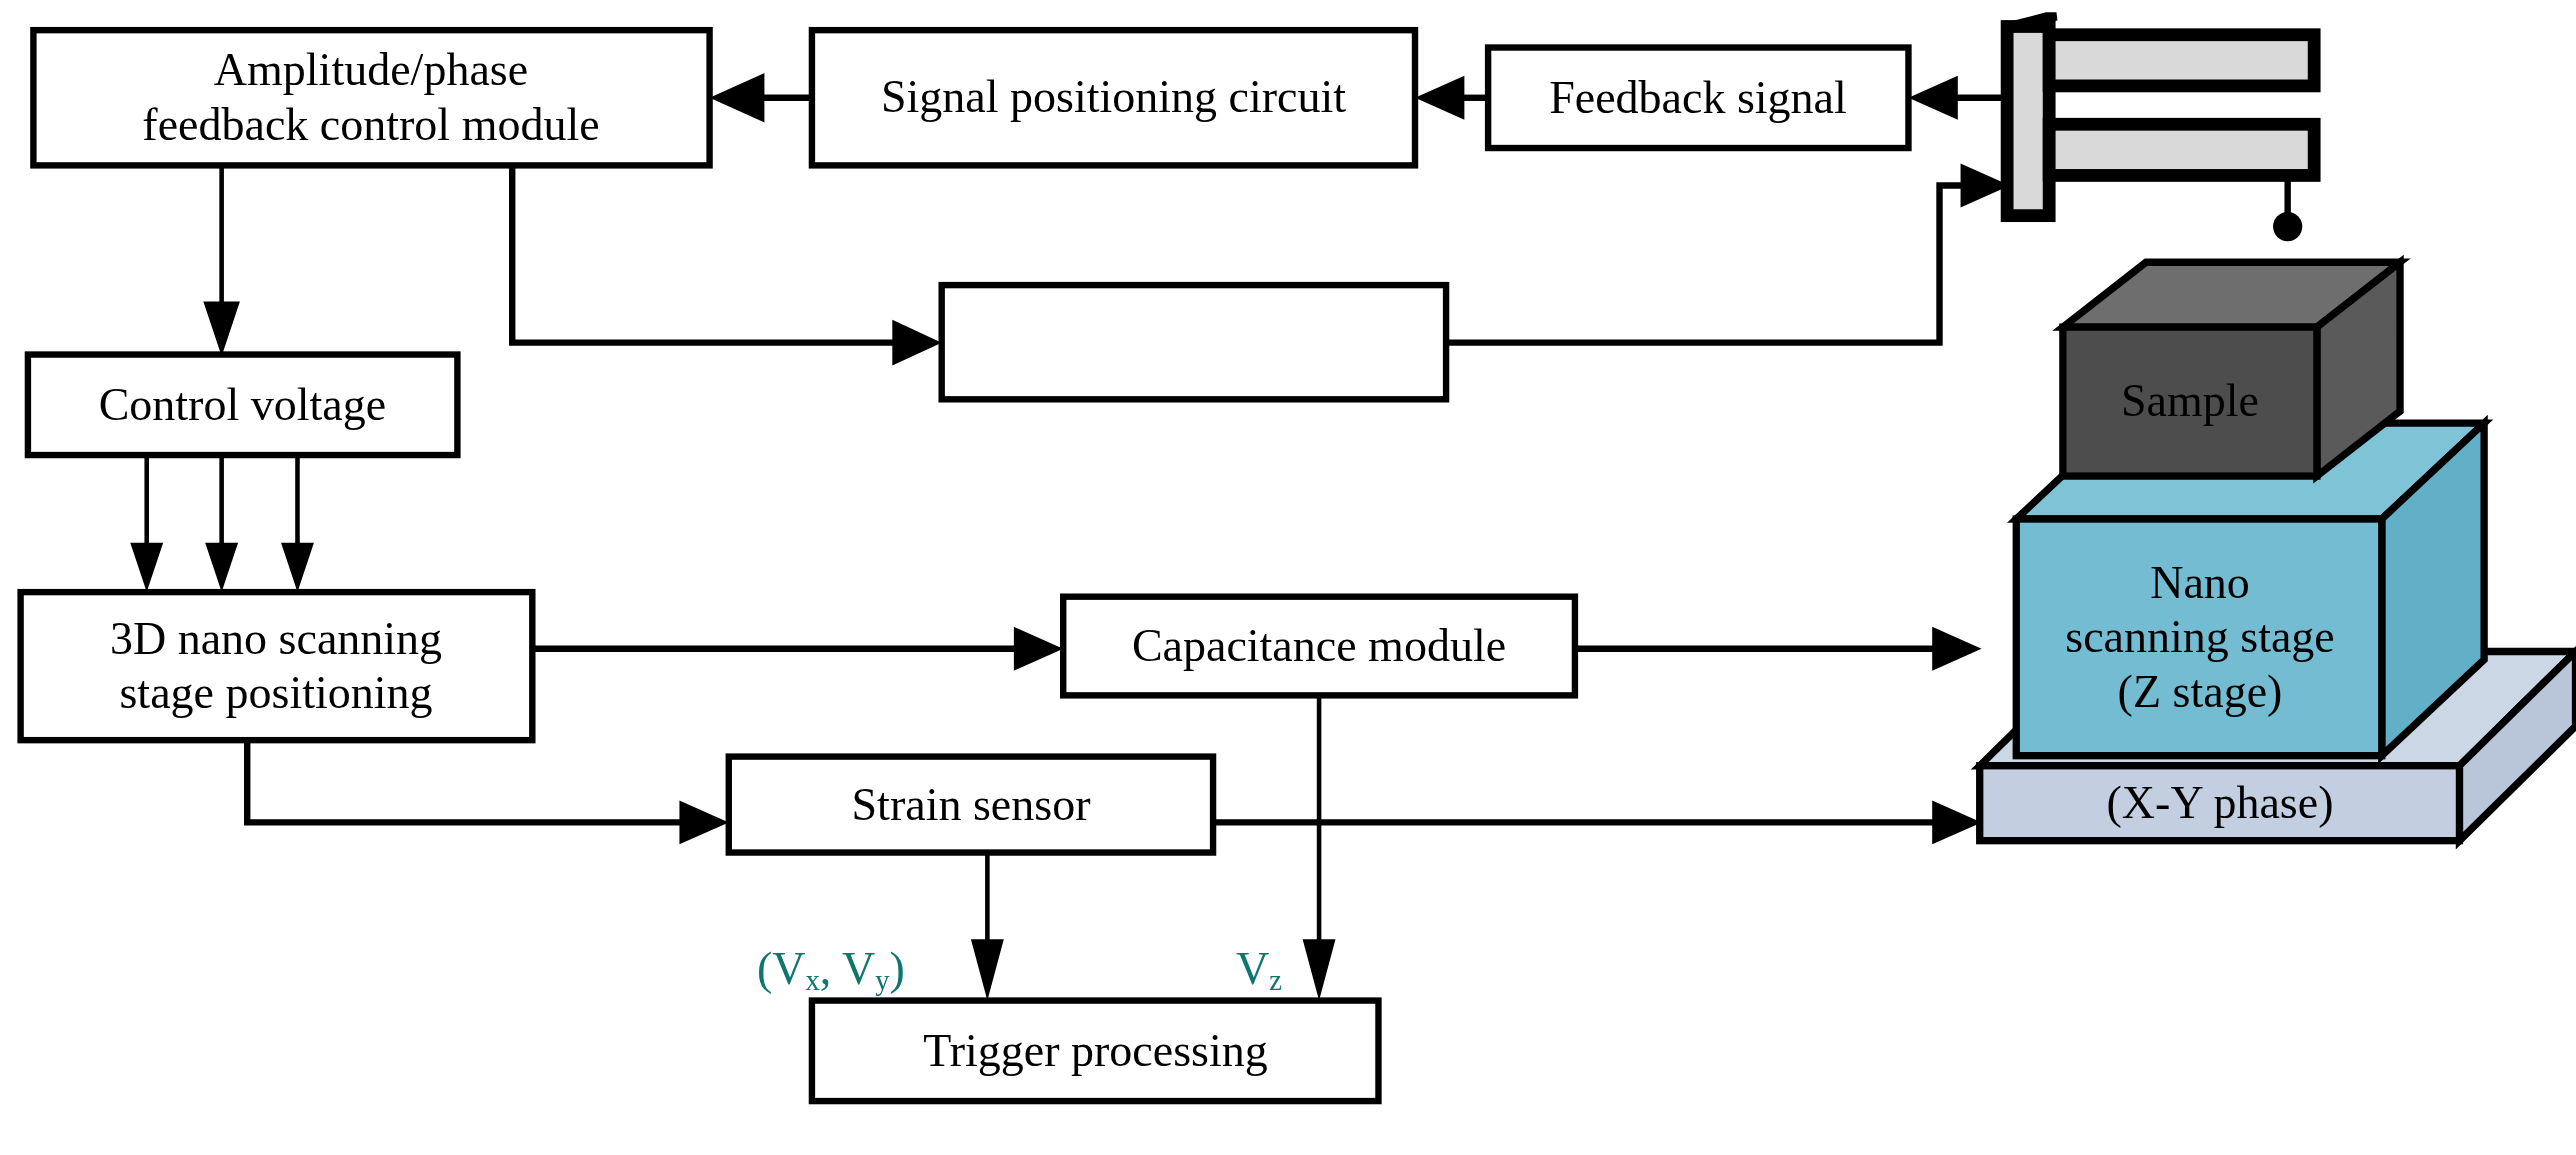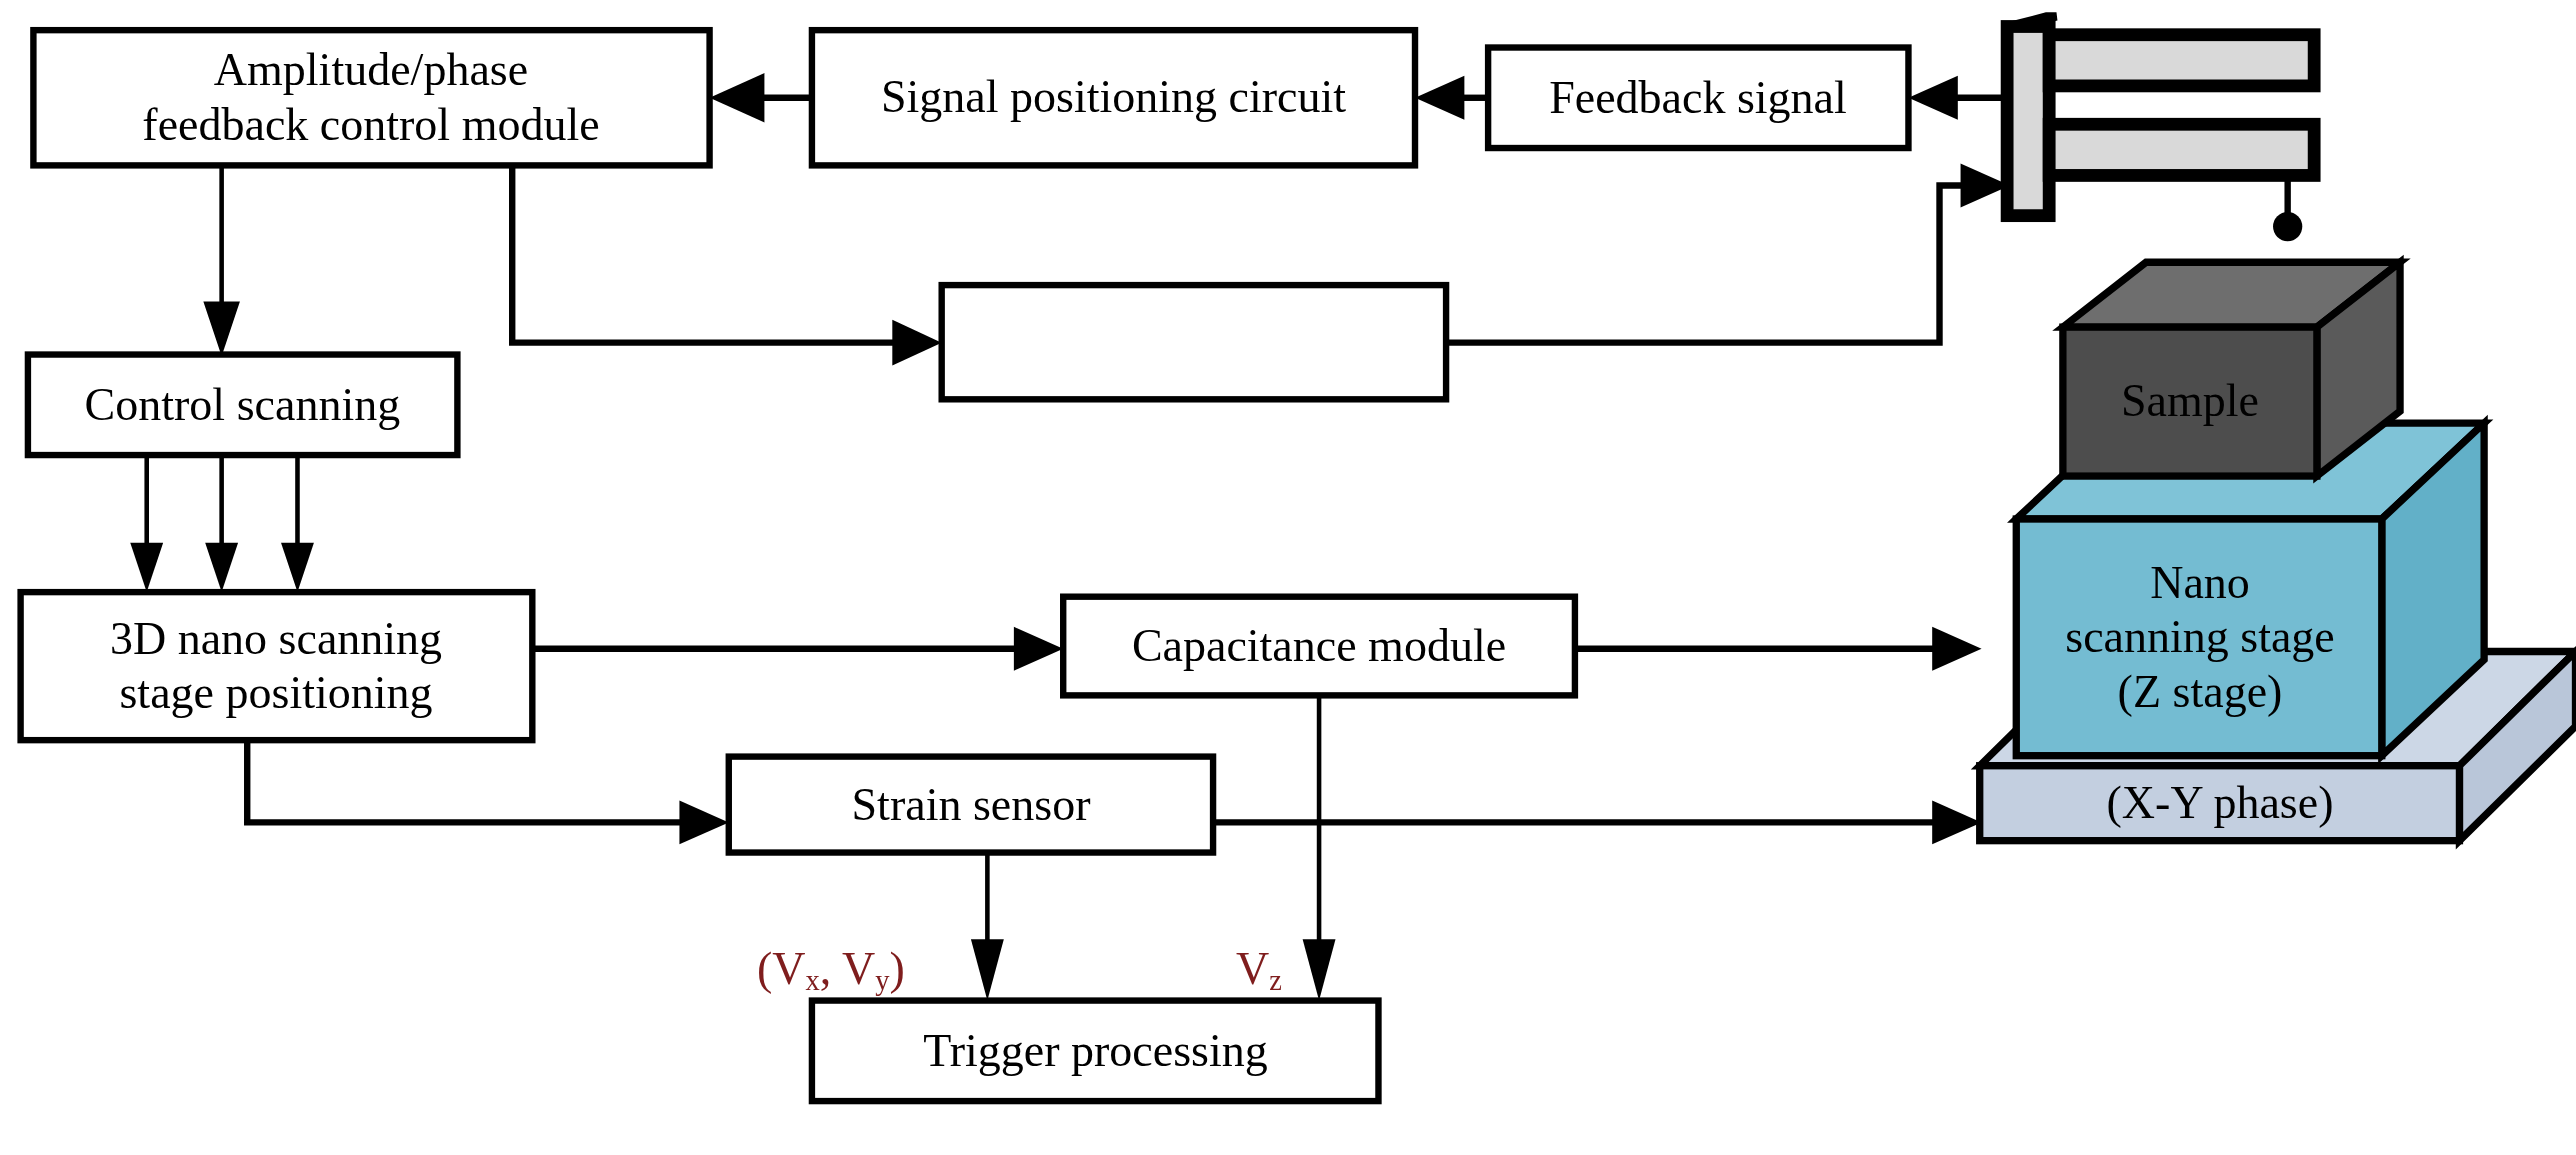--- a/index.html
+++ b/index.html
@@ -18,21 +18,21 @@
     text-align:center;
     color:#000;
     font-family:"Liberation Serif","DejaVu Serif",serif;
     font-size:46px;
     line-height:1.18;
     pointer-events:none;
     white-space:pre-line;
   }
   .freelabel{
     position:absolute;
-    color:#7f1d1d;
+    color:#0f766e;
     font-family:"Liberation Serif","DejaVu Serif",serif;
     font-size:46px;
     white-space:nowrap;
   }
   .freelabel sub{font-size:0.62em;vertical-align:-0.22em;}
   .boxrect{fill:#ffffff;stroke:#000000;stroke-width:7;}
   .wire{stroke:#000000;stroke-width:7;fill:none;stroke-linecap:butt;}
   .wire-thin{stroke:#000000;stroke-width:5;fill:none;}
   .arrowhead{fill:#000000;}
   .probe-body{fill:#d9d9d9;stroke:#000000;stroke-width:14;}
@@ -128,21 +128,21 @@
     <rect x="2257" y="358" width="278" height="163" fill="#4d4d4d" stroke="#000000" stroke-width="8"></rect>
   </svg>
 
   <div class="boxlabel" style="left:33px;top:30px;width:676px;height:135px;">Amplitude/phase
 feedback control module</div>
 
   <div class="boxlabel" style="left:812px;top:30px;width:603px;height:135px;">Signal positioning circuit</div>
 
   <div class="boxlabel" style="left:1488px;top:48px;width:420px;height:101px;">Feedback signal</div>
 
-  <div class="boxlabel" style="left:27.4px;top:355px;width:430px;height:101px;">Control scanning</div>
+  <div class="boxlabel" style="left:27.4px;top:355px;width:430px;height:101px;">Control voltage</div>
 
 
   <div class="boxlabel" style="left:20px;top:592px;width:512px;height:148px;">3D nano scanning
 stage positioning</div>
 
   <div class="boxlabel" style="left:1063px;top:597px;width:512px;height:99px;">Capacitance module</div>
 
   <div class="boxlabel" style="left:729px;top:757px;width:484px;height:96px;">Strain sensor</div>
 
   <div class="boxlabel" style="left:812px;top:1001px;width:567px;height:101px;">Trigger processing</div>

